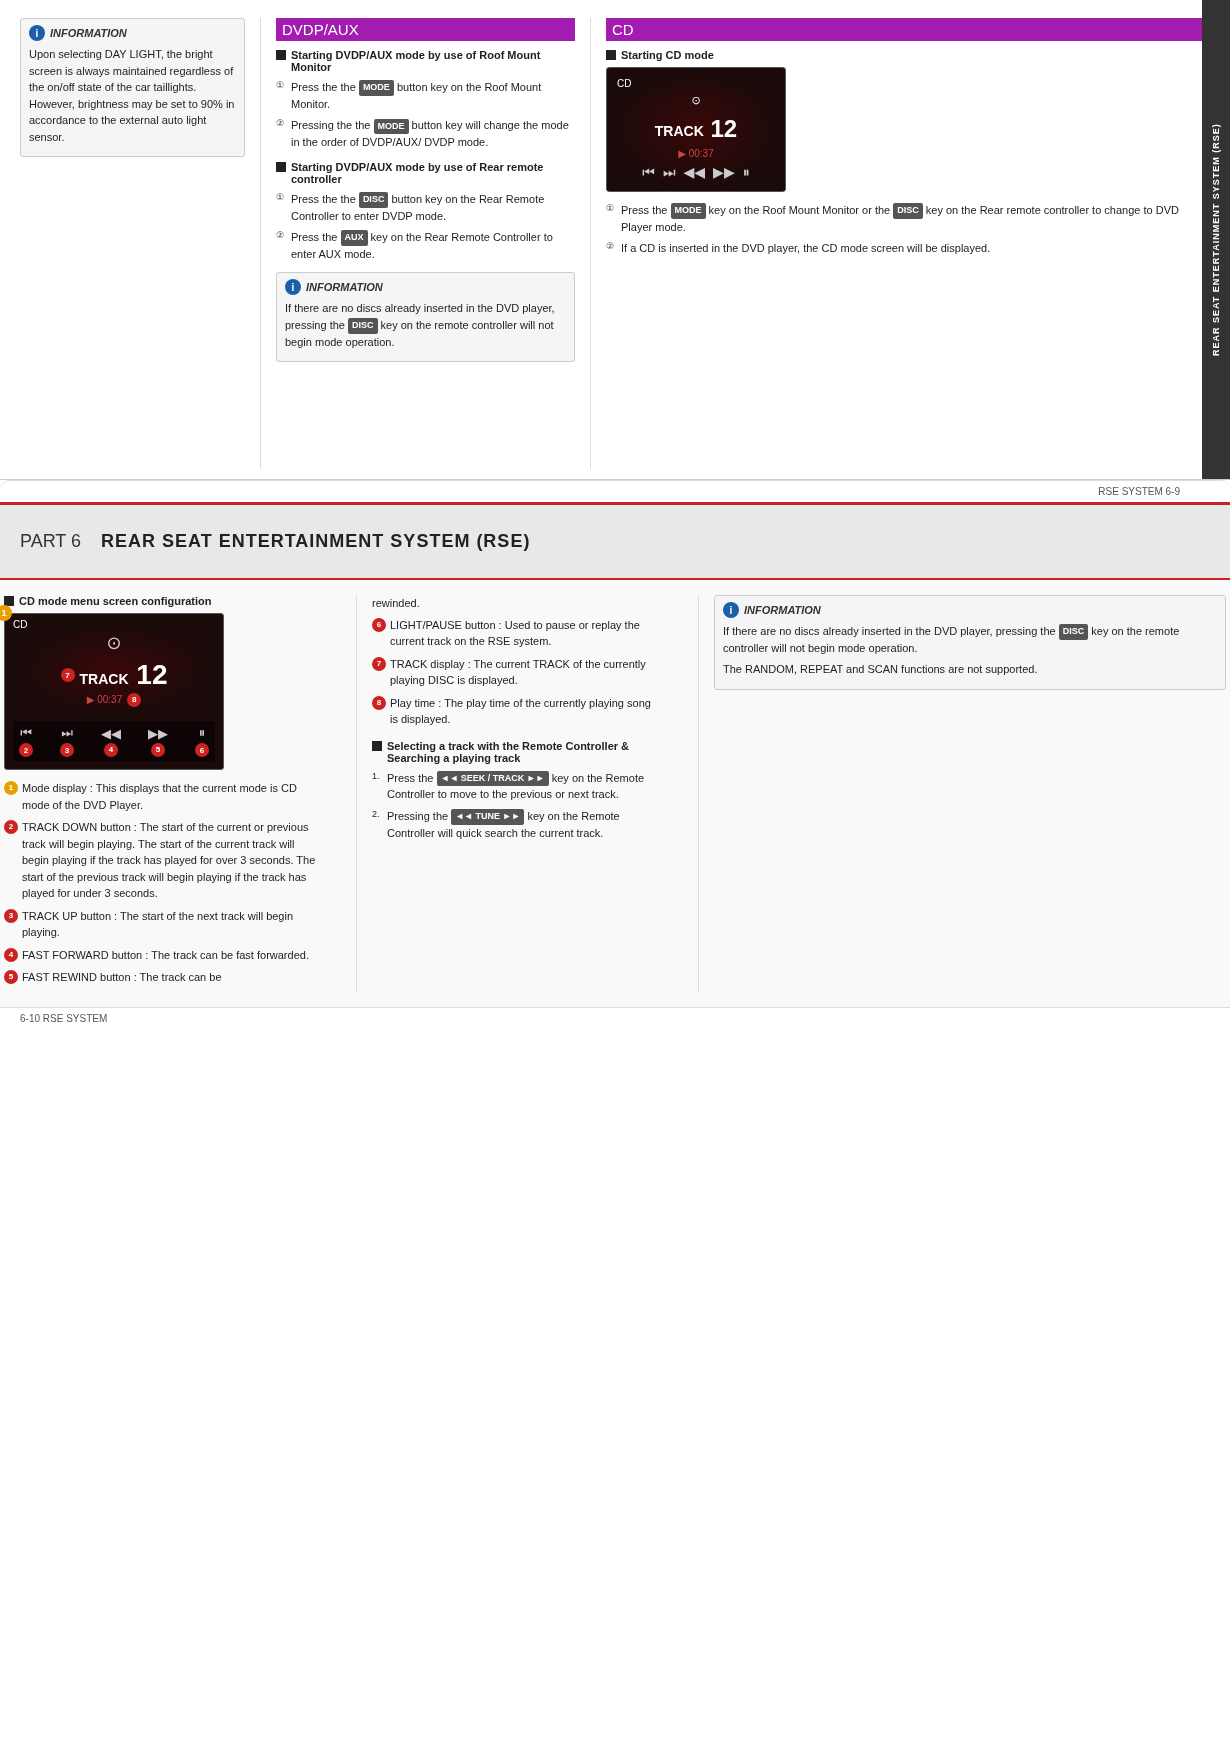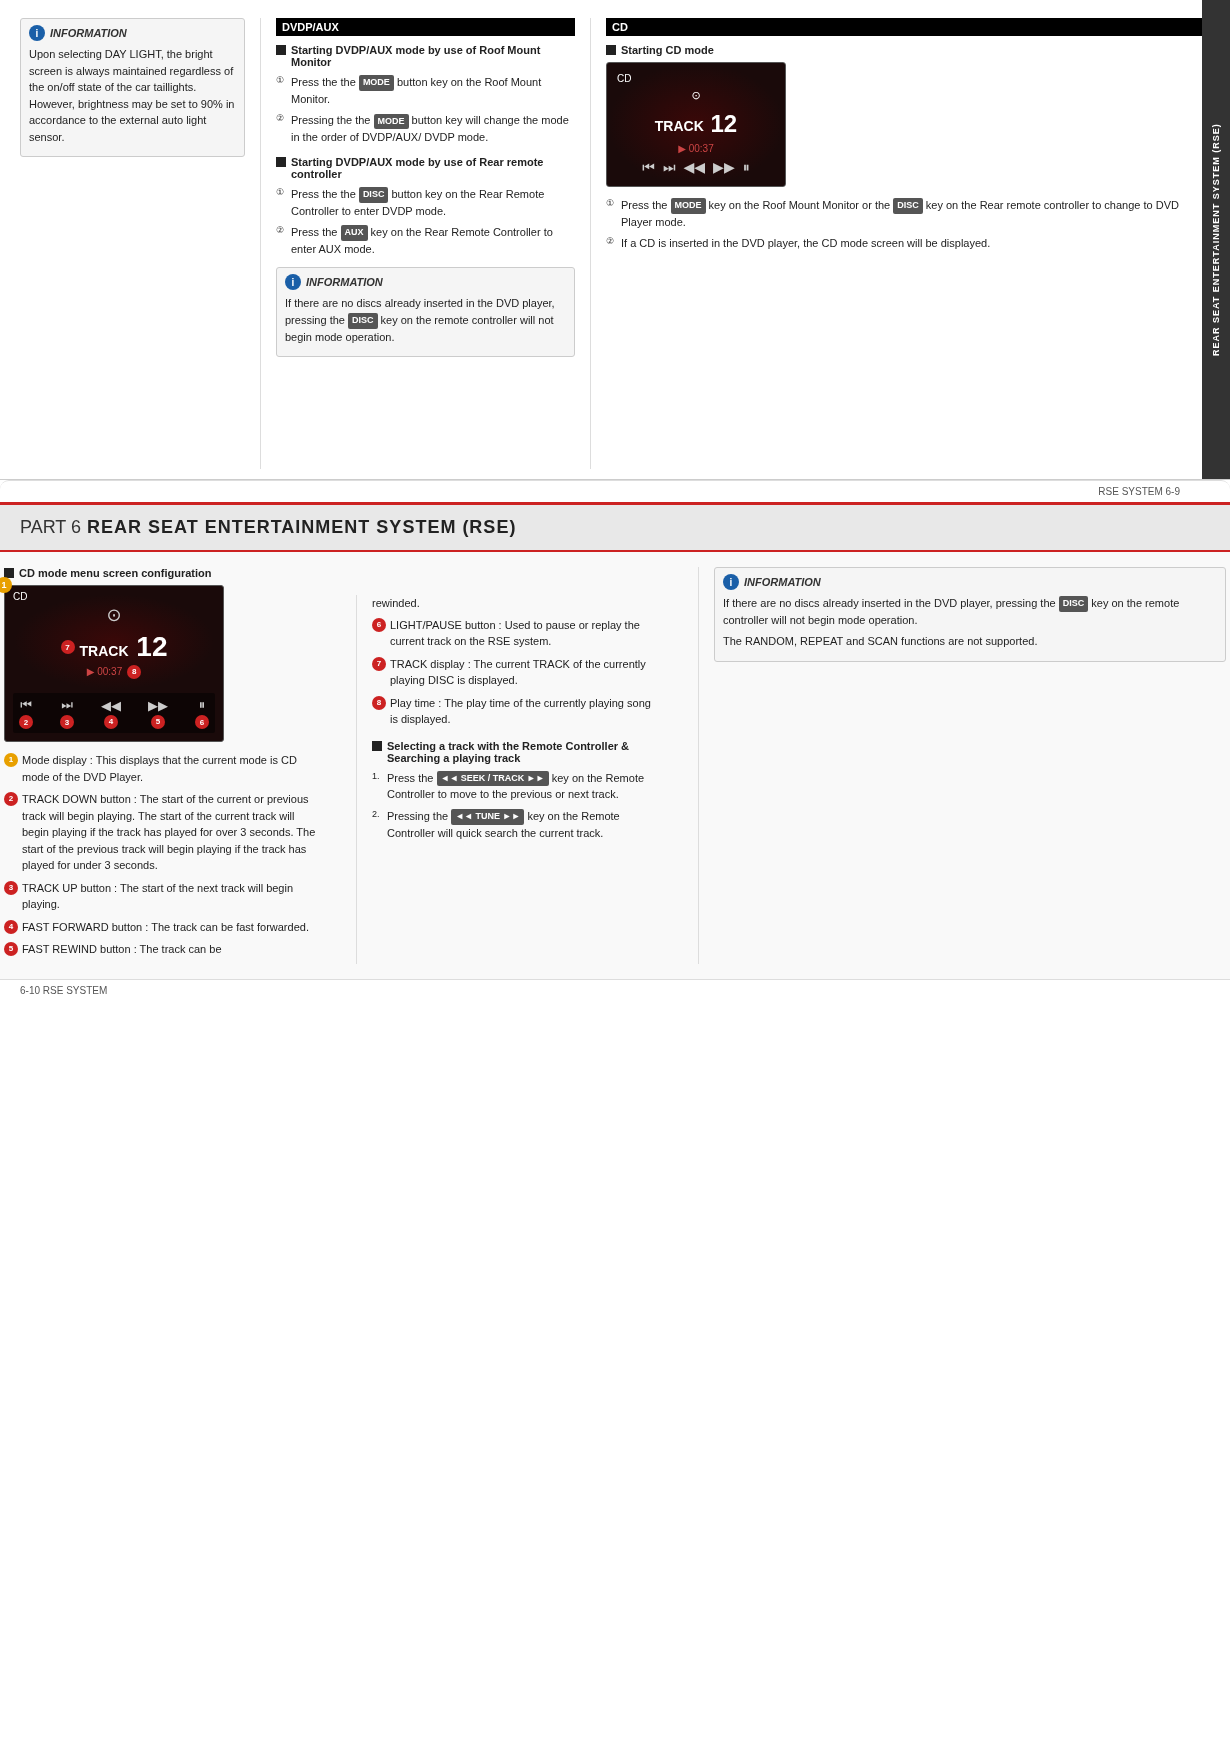--- a/index.html
+++ b/index.html
@@ -84,24 +84,24 @@
       height: 16px;
       background: #1a5fa8;
       color: #fff;
       border-radius: 50%;
       font-size: 10px;
       font-style: normal;
       font-weight: bold;
     }
 
     .section-header {
-      background: #000000;
-      color: #fff;
-      font-weight: bold;
-      font-size: 11px;
+      background: #a21caf;
+      color: #fff;
+      font-weight: normal;
+      font-size: 15px;
       padding: 3px 6px;
       margin-bottom: 8px;
     }
 
     .subsection-title {
       font-weight: bold;
       font-size: 11px;
       margin-bottom: 6px;
       display: flex;
       align-items: flex-start;
@@ -200,24 +200,24 @@
 
     
     .bottom-section {
       background: #f9f9f9;
       border-top: 3px solid #cc2222;
       padding: 0;
     }
 
     .part-header {
       background: #e8e8e8;
-      padding: 12px 20px;
+      padding: 26px 20px;
       display: flex;
       align-items: flex-end;
-      gap: 6px;
+      gap: 20px;
       border-bottom: 2px solid #cc2222;
     }
 
     .part-label {
       font-size: 18px;
       font-weight: normal;
       color: #333;
     }
 
     .part-title {
@@ -234,21 +234,20 @@
     }
 
     .bottom-left {
       width: 320px;
     }
 
     .bottom-mid {
       width: 310px;
       padding: 0 15px;
       border-left: 1px solid #ddd;
-      margin-top: 28px;
     }
 
     .bottom-right {
       flex: 1;
       padding-left: 15px;
       border-left: 1px solid #ddd;
     }
 
     .cd-screen-small {
       background: #1a0a0a;

